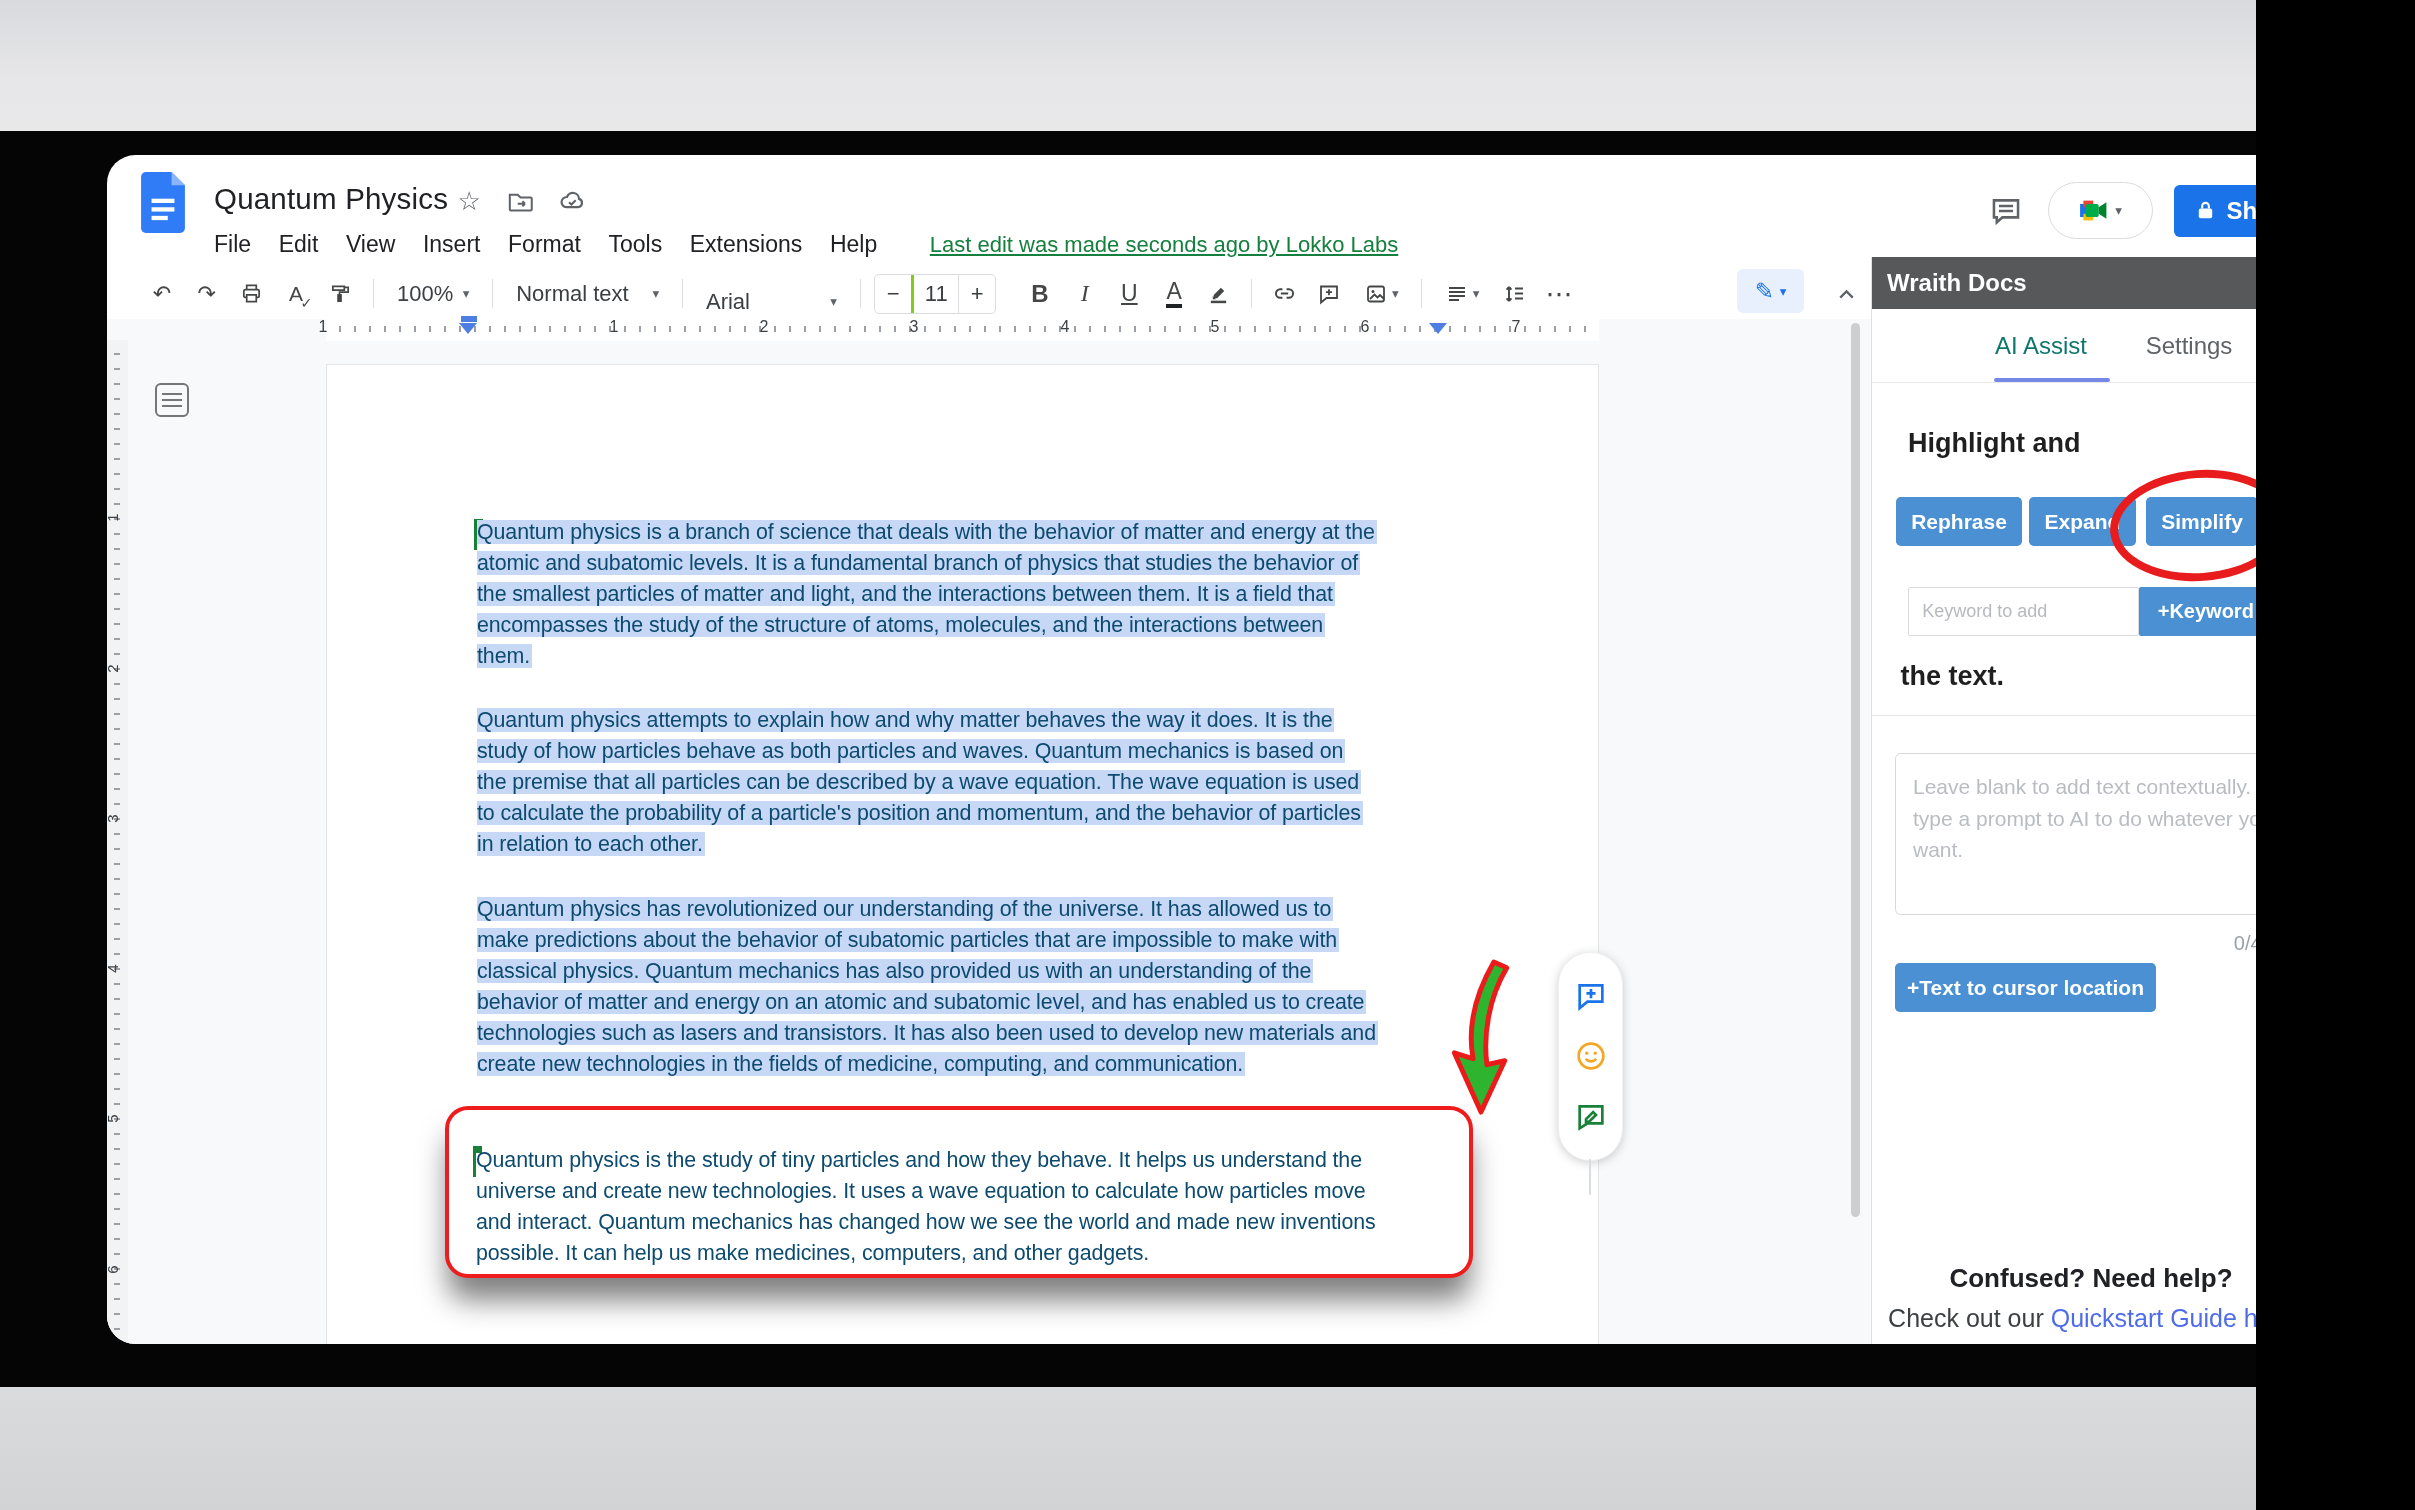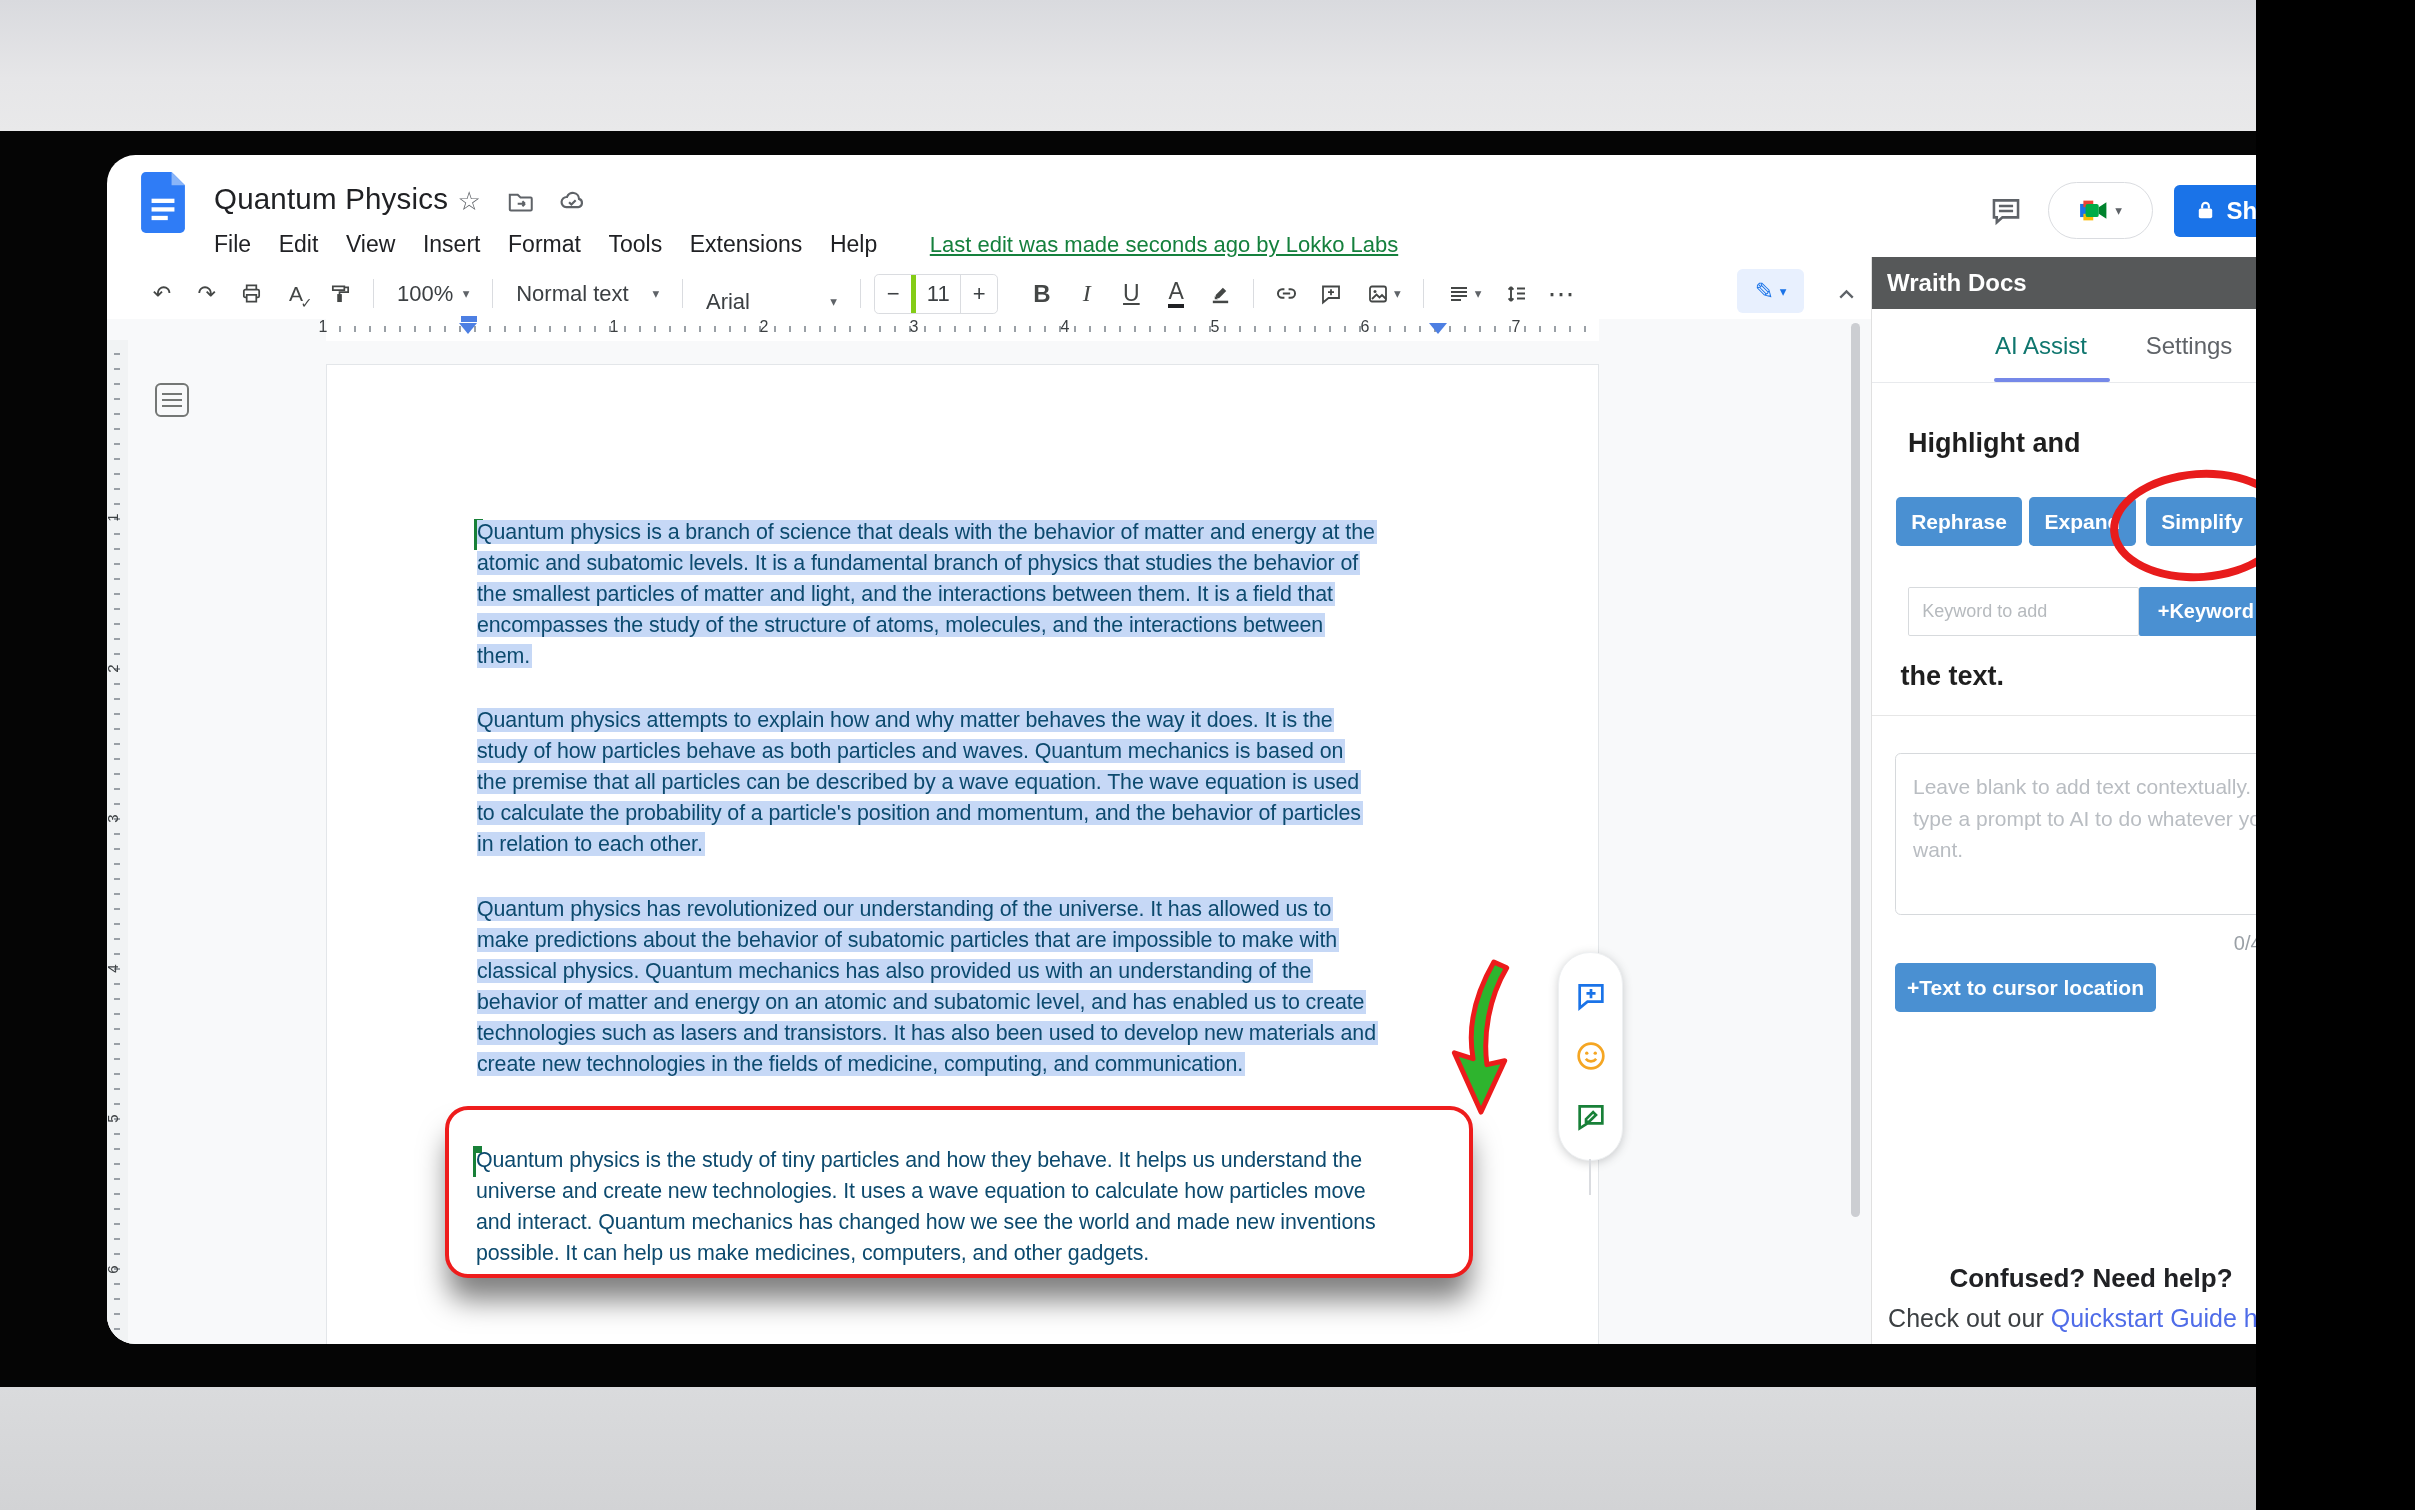--- a/index.html
+++ b/index.html
@@ -29,21 +29,21 @@
   
   .toolbar{left:36px;top:114px;height:49px;display:flex;align-items:center;gap:6.7px;color:#444746;}
   .ti{min-width:38px;height:38px;display:flex;align-items:center;justify-content:center;
       border-radius:3.8px;font-size:22px;}
   .tsep{width:1px;height:28.5px;background:#dadce0;margin:0 6.7px;}
   .tsel{display:flex;align-items:center;gap:9.5px;padding:0 9.5px;font-size:22px;color:#3c4043;}
   .dd{font-size:13.3px;color:#5f6368;}
   .sizebox{display:flex;align-items:center;border:1px solid #dadce0;border-radius:4.8px;height:38px;}
   .sizebox .cell{width:36px;text-align:center;font-size:22px;color:#3c4043;
                  display:flex;align-items:center;justify-content:center;height:100%;}
-  .sizebox .mid{border-left:5px solid #84cc16;border-right:1px solid #dadce0;width:44px;}
+  .sizebox .mid{border-left:3px solid #84cc16;border-right:1px solid #dadce0;width:44px;}
   .bold-b{font-weight:bold;font-size:24px;}
   .ital-i{font-style:italic;font-family:"Liberation Serif",serif;font-size:24px;}
   .und-u{text-decoration:underline;font-size:23px;}
   .acolor{font-size:23px;border-bottom:4.8px solid #202124;line-height:1;padding-bottom:1px;}
   .spellA{position:relative;font-size:21px;}
   .spellA .chk{position:absolute;right:-9.5px;bottom:-5.7px;font-size:14.3px;}
   .pencil-pill{left:1630px;top:114px;width:67px;height:44px;background:#e8f0fe;border-radius:5.7px;
                display:flex;align-items:center;justify-content:center;gap:5.7px;color:#1a73e8;font-size:23px;}
   .collapse-btn{left:1718px;top:118px;width:42px;height:42px;display:flex;align-items:center;justify-content:center;}
   

